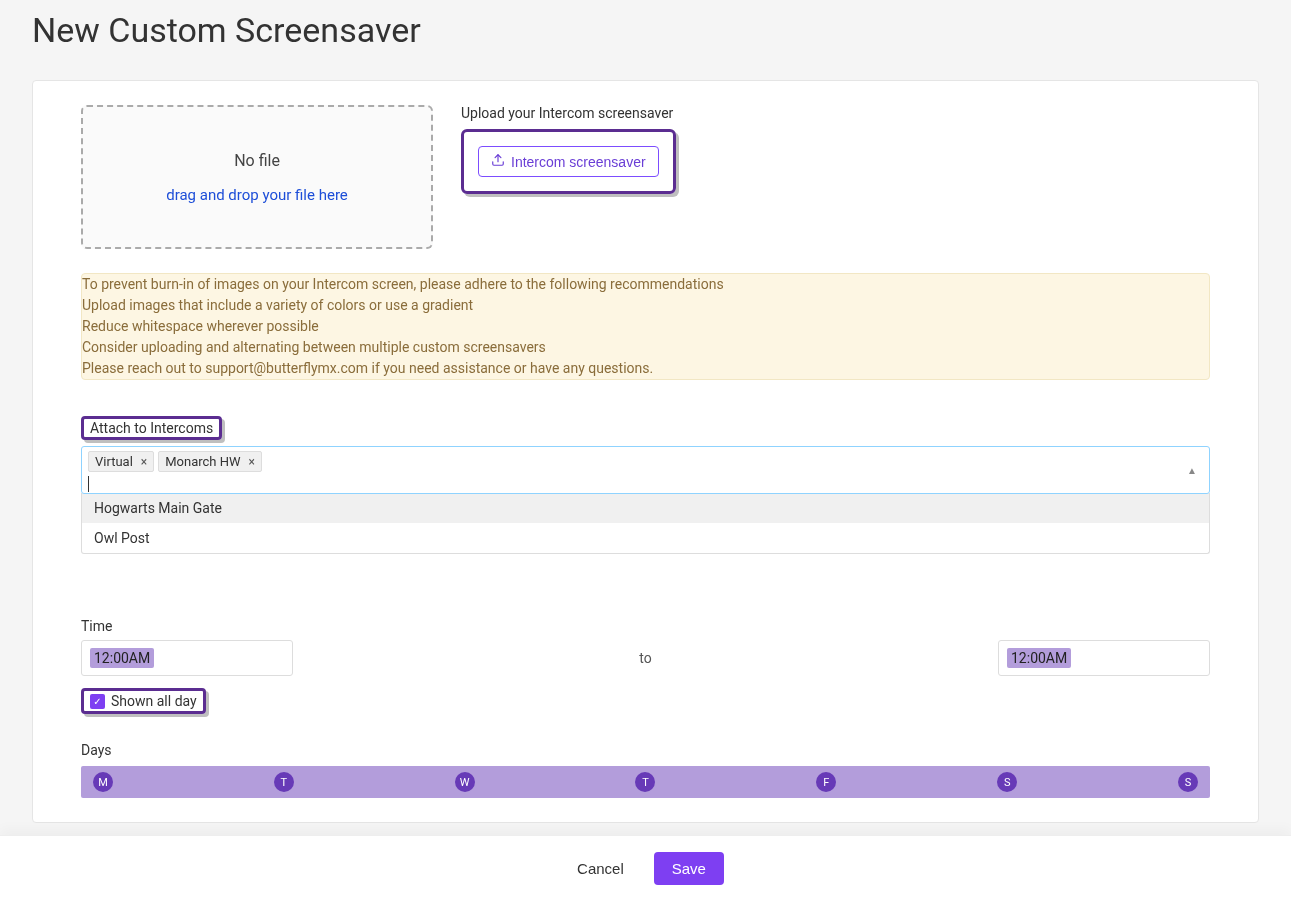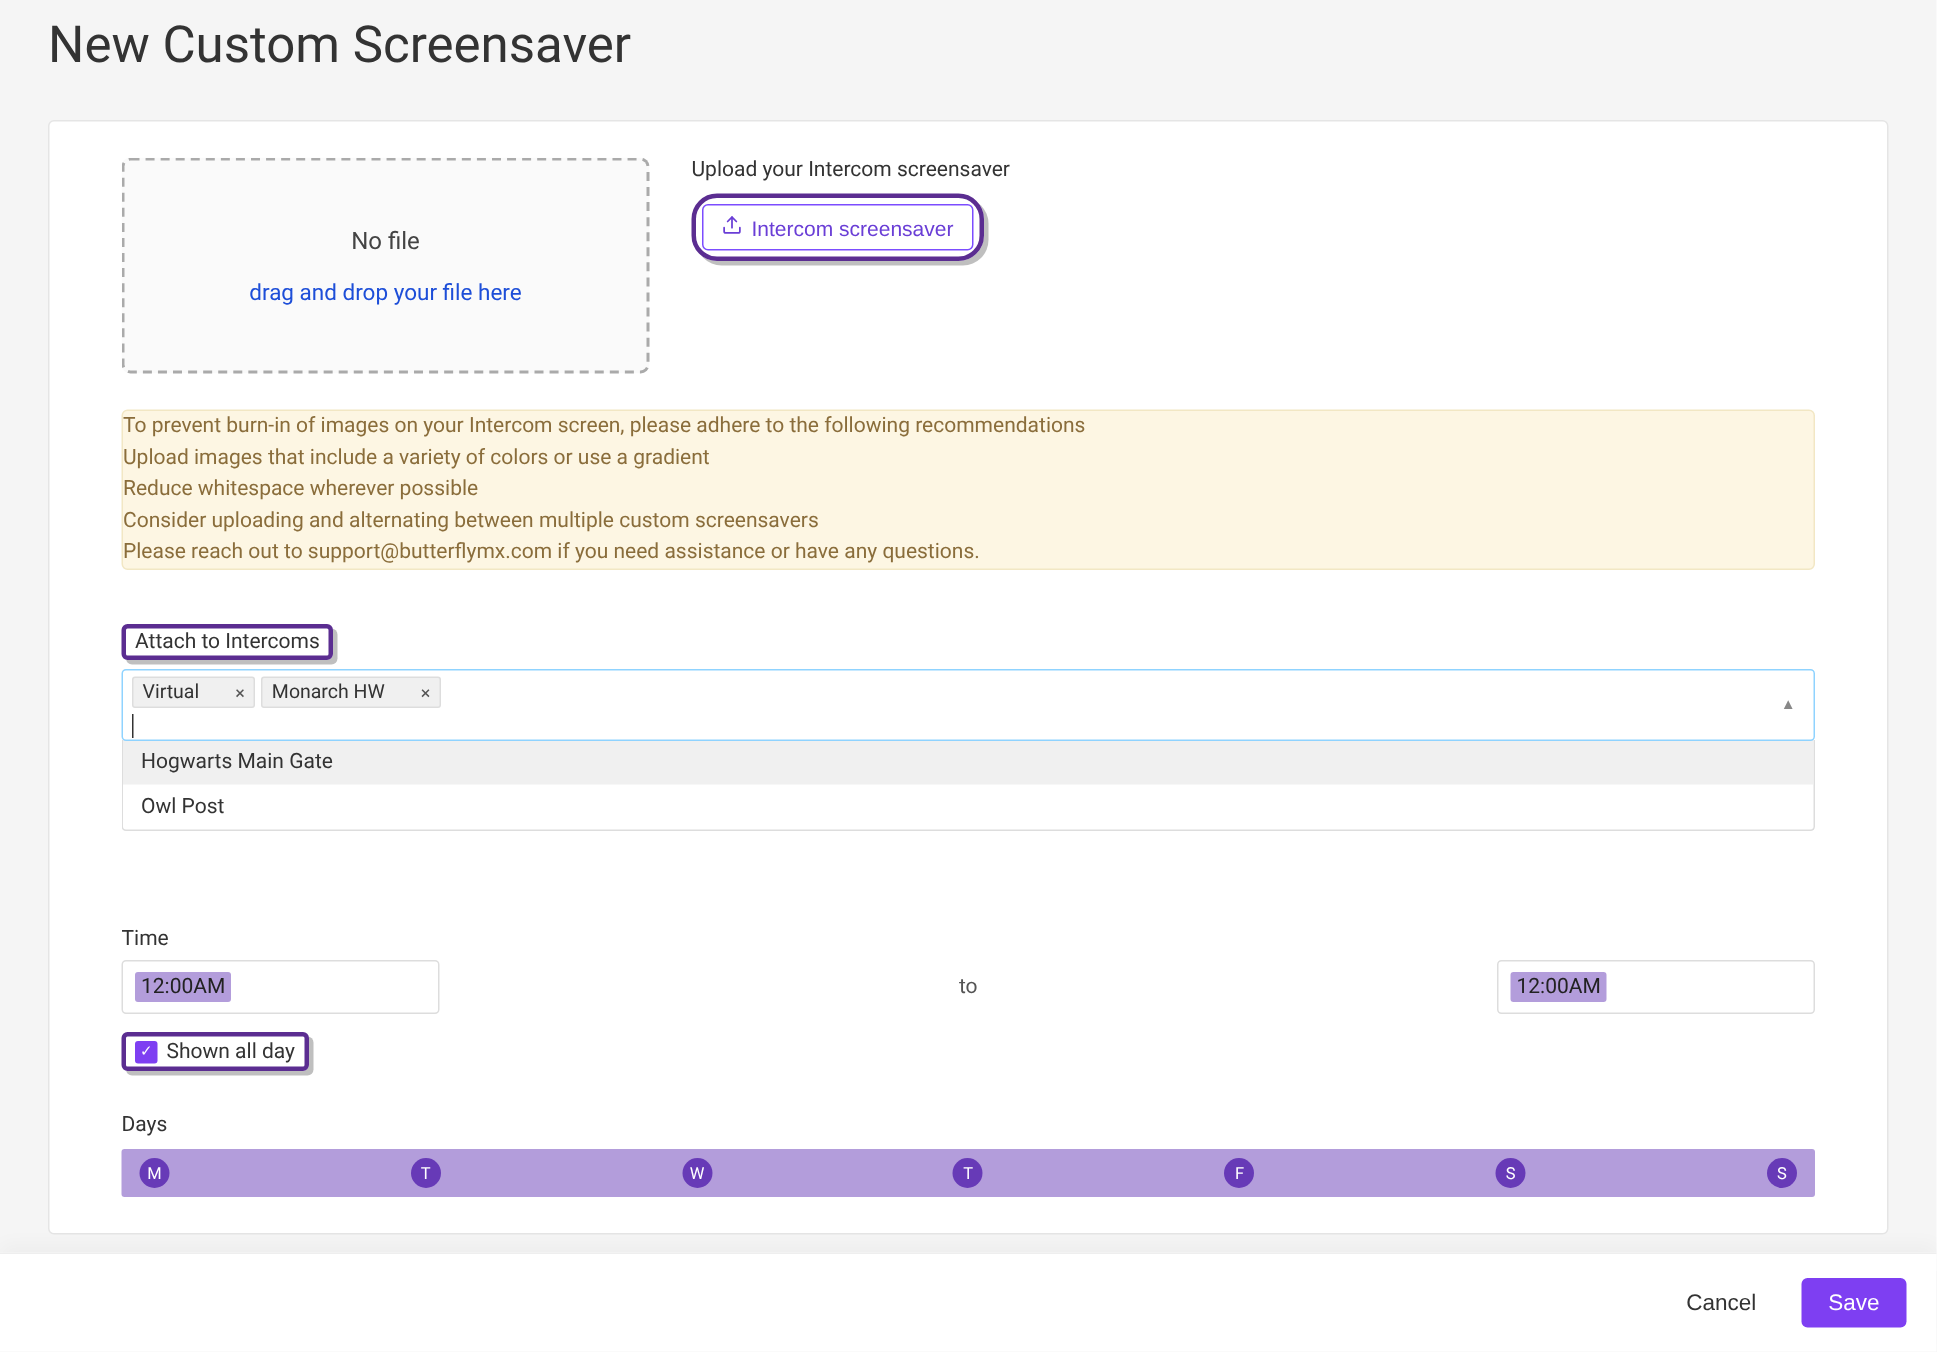--- a/index.html
+++ b/index.html
@@ -41,22 +41,22 @@
     justify-content: center;
     color: #444;
   }
   .dropzone-title { font-size: 16px; margin-bottom: 16px; }
   .dropzone-hint { font-size: 15px; color: #1d4ed8; }
   .upload-side { flex: 1; }
   .upload-label { font-size: 14px; color: #333; margin-bottom: 8px; }
   .hl-wrap {
     display: inline-block;
     border: 3px solid #5b2d91;
-    border-radius: 17px;
-    padding: 4px;
+    border-radius: 6px;
+    padding: 14px;
     box-shadow: 3px 3px 0 rgba(0,0,0,0.25);
   }
   .upload-btn {
     display: inline-flex;
     align-items: center;
     gap: 6px;
     border: 1.5px solid #7c4dff;
     color: #6a3ed6;
     background: #fff;
     padding: 6px 12px;
@@ -102,21 +102,21 @@
   .ms-tags { display: flex; gap: 4px; flex-wrap: wrap; align-items: center; }
   .ms-tag {
     background: #f0f0f0;
     border: 1px solid #ddd;
     border-radius: 2px;
     padding: 2px 6px;
     font-size: 13px;
     color: #333;
     display: inline-flex;
     align-items: center;
-    gap: 24px;
+    gap: 8px;
     text-align: center;
   }
   .ms-tag-x { color: #555; cursor: pointer; font-size: 12px; }
   .ms-input-row {
     margin-top: 4px;
   }
   .ms-input {
     border: none;
     outline: none;
     background: transparent;
@@ -214,21 +214,21 @@
     cursor: pointer;
   }
   .footer {
     position: fixed;
     left: 0; right: 0; bottom: 0;
     background: #fff;
     border-top: 1px solid #eee;
     box-shadow: 0 -6px 12px rgba(0,0,0,0.03);
     padding: 16px 20px;
     display: flex;
-    justify-content: flex-end;
+    justify-content: center;
     gap: 20px;
     align-items: center;
   }
   .btn-cancel {
     background: transparent;
     border: none;
     color: #333;
     font-size: 15px;
     cursor: pointer;
     padding: 8px 10px;

